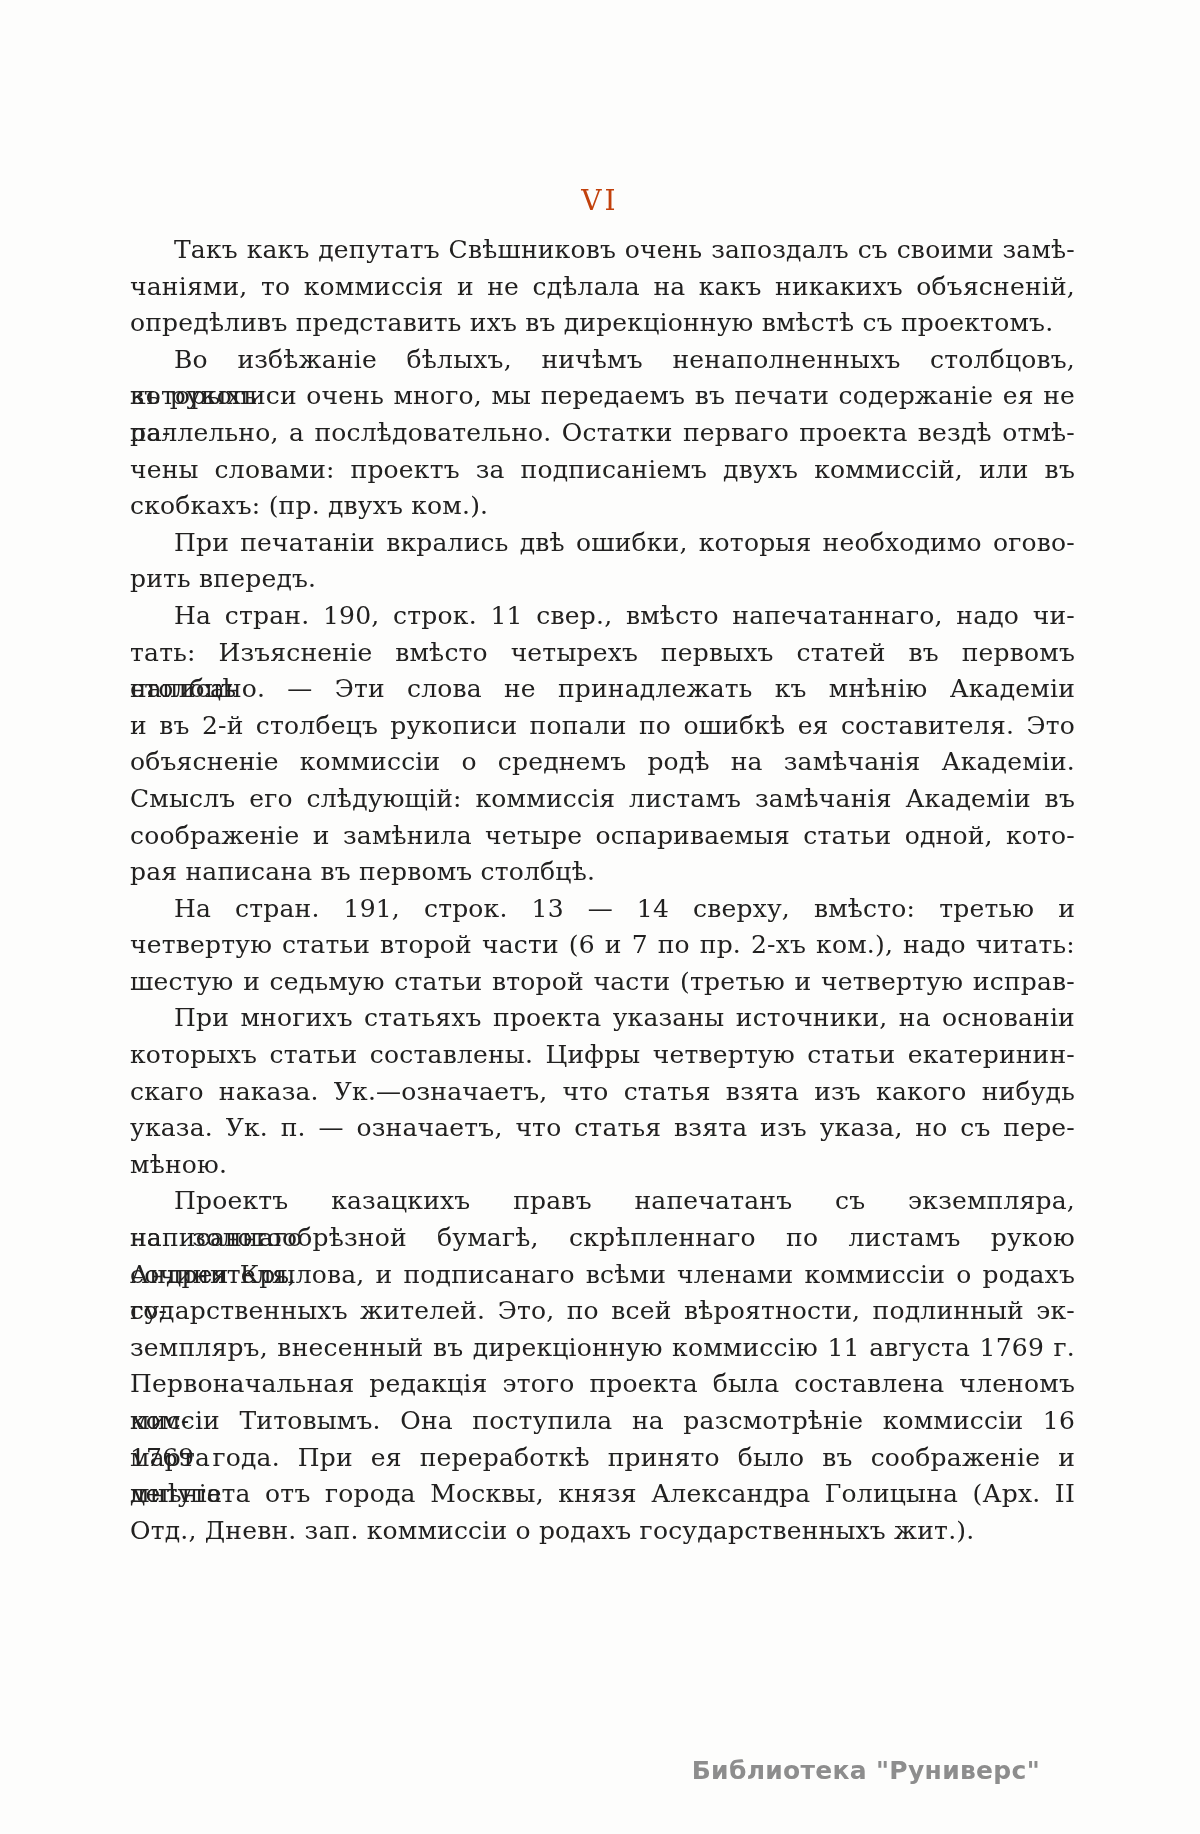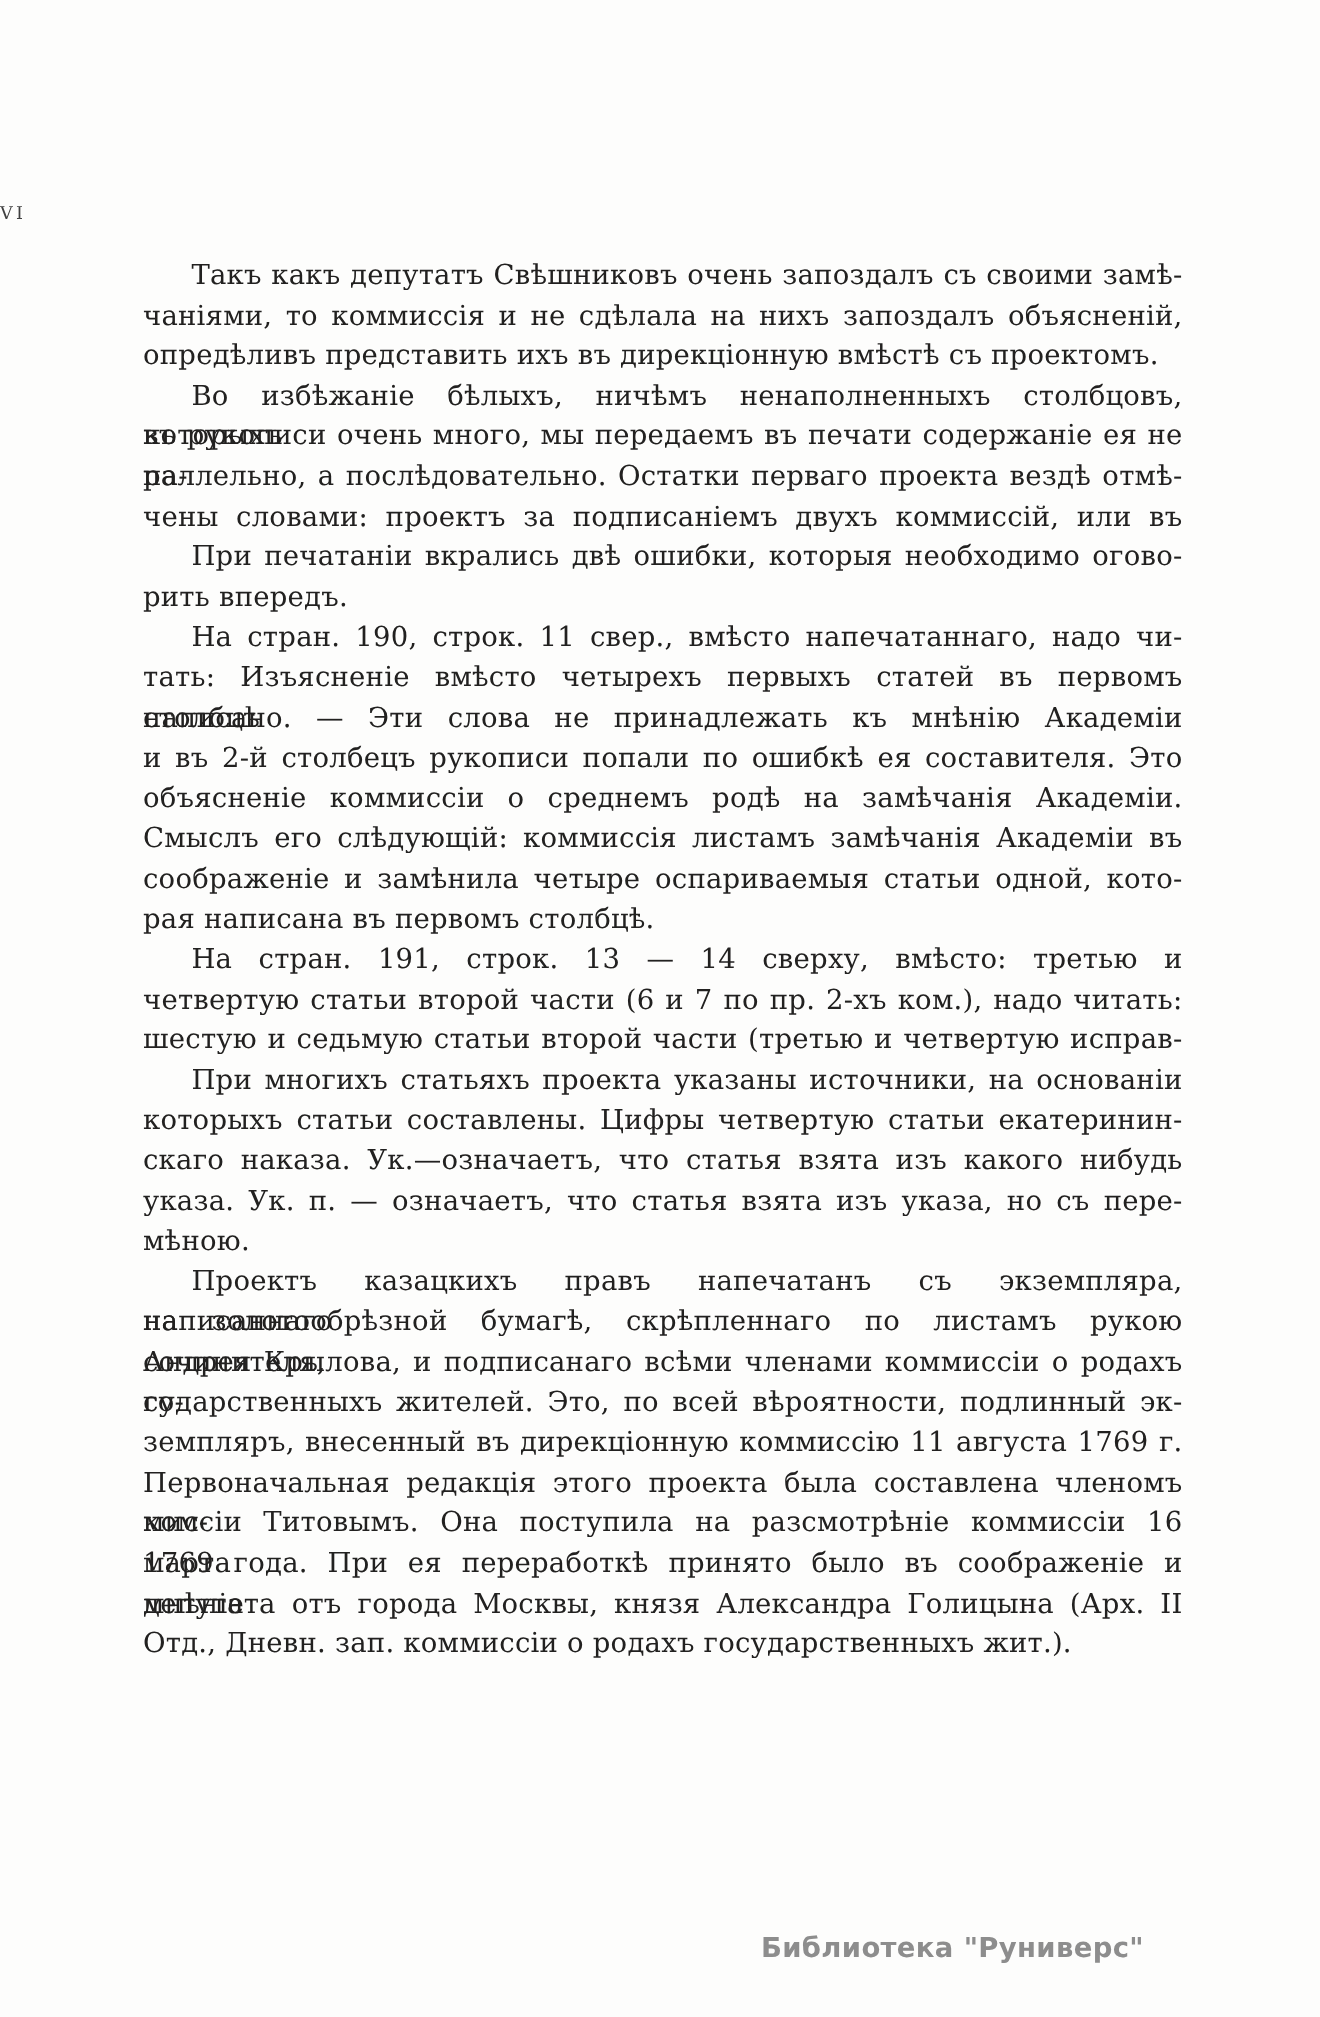--- a/index.html
+++ b/index.html
@@ -13,23 +13,24 @@
     height: 1834px;
     background: #fdfdfc;
     overflow: hidden;
     font-family: "DejaVu Serif", serif;
   }
   .page-number {
     position: absolute;
     top: 184px;
     left: 0;
     right: 0;
-    font-size: 16px;
+    text-align: center;
+    font-size: 28px;
     letter-spacing: 3px;
-    color: #404040;
+    color: #c2410c;
   }
   .text-block {
     position: absolute;
     top: 232px;
     left: 130px;
     width: 945px;
     font-size: 25px;
     line-height: 36.6px;
     color: #222120;
     letter-spacing: 0.2px;
@@ -61,28 +62,29 @@
 </style>
 </head>
 <body>
 
 <div class="page">
   <div class="page-number">VI</div>
 
   <div class="text-block" id="text-block">
       <div class="paragraph">
         <div class="line justified indent">Такъ какъ депутатъ Свѣшниковъ очень запоздалъ съ своими замѣ-</div>
-        <div class="line justified">чаніями, то коммиссія и не сдѣлала на нихъ запоздалъ объясненій,</div>
+        <div class="line justified">чаніями, то коммиссія и не сдѣлала на какъ никакихъ объясненій,</div>
         <div class="line justified last">опредѣливъ представить ихъ въ дирекціонную вмѣстѣ съ проектомъ.</div>
       </div>
       <div class="paragraph">
         <div class="line justified indent">Во избѣжаніе бѣлыхъ, ничѣмъ ненаполненныхъ столбцовъ, которыхъ</div>
         <div class="line justified">въ рукописи очень много, мы передаемъ въ печати содержаніе ея не па-</div>
         <div class="line justified">раллельно, а послѣдовательно. Остатки перваго проекта вездѣ отмѣ-</div>
         <div class="line justified">чены словами: проектъ за подписаніемъ двухъ коммиссій, или въ</div>
+        <div class="line justified last">скобкахъ: (пр. двухъ ком.).</div>
       </div>
       <div class="paragraph">
         <div class="line justified indent">При печатаніи вкрались двѣ ошибки, которыя необходимо огово-</div>
         <div class="line justified last">рить впередъ.</div>
       </div>
       <div class="paragraph">
         <div class="line justified indent">На стран. 190, строк. 11 свер., вмѣсто напечатаннаго, надо чи-</div>
         <div class="line justified">тать: Изъясненіе вмѣсто четырехъ первыхъ статей въ первомъ столбцѣ</div>
         <div class="line justified">написано. — Эти слова не принадлежать къ мнѣнію Академіи</div>
         <div class="line justified">и въ 2-й столбецъ рукописи попали по ошибкѣ ея составителя. Это</div>

